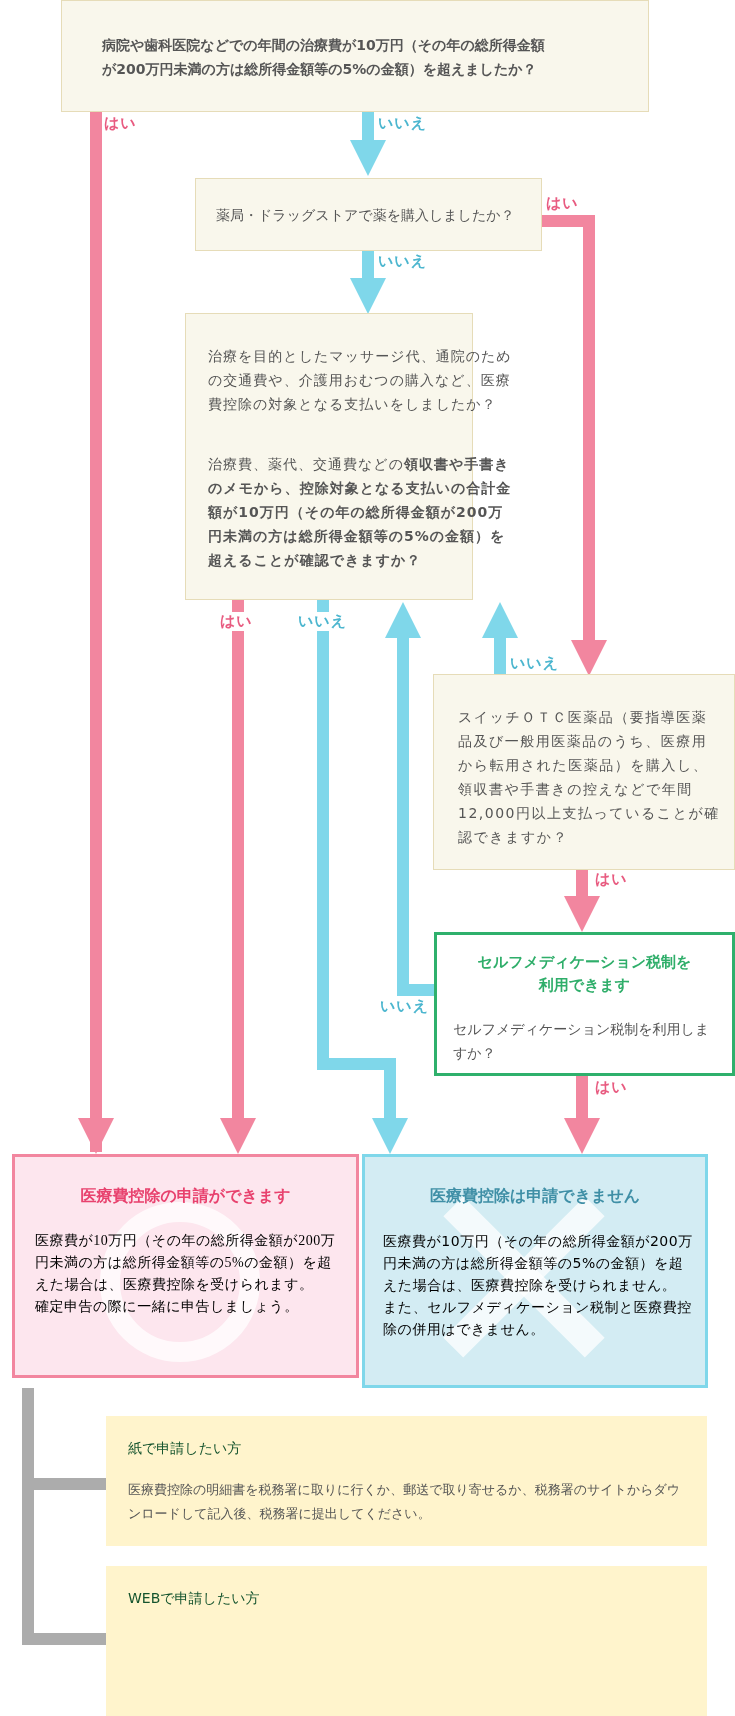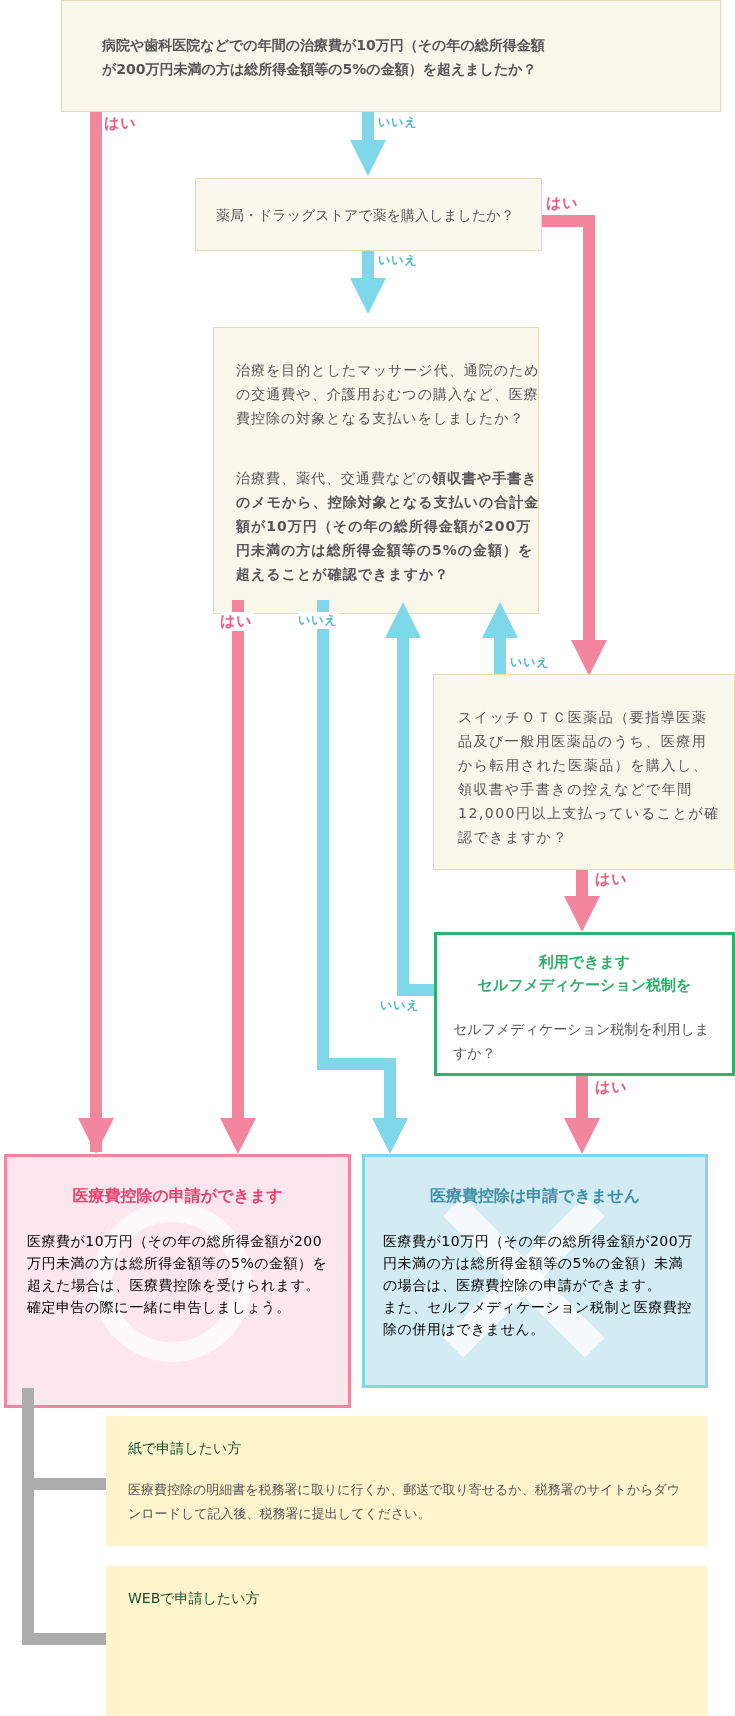--- a/index.html
+++ b/index.html
@@ -10,38 +10,38 @@
   .qtext { position: absolute; }
   .bold { font-weight: bold; color: #555; }
   .bar { position: absolute; }
   .pink { background: #f2869f; }
   .blue { background: #7fd7ea; }
   .gray { background: #acacac; }
   .tri-down-pink { position: absolute; width: 0; height: 0; border-left: 18px solid transparent; border-right: 18px solid transparent; border-top: 36px solid #f2869f; }
   .tri-down-blue { position: absolute; width: 0; height: 0; border-left: 18px solid transparent; border-right: 18px solid transparent; border-top: 36px solid #7fd7ea; }
   .tri-up-blue { position: absolute; width: 0; height: 0; border-left: 18px solid transparent; border-right: 18px solid transparent; border-bottom: 36px solid #7fd7ea; }
   .lbl-yes { position: absolute; font-size: 15px; font-weight: bold; color: #e85b80; letter-spacing: 1px; background: transparent; }
-  .lbl-no { position: absolute; font-size: 12px; font-weight: bold; color: #4cb6cf; letter-spacing: 1px; }
+  .lbl-no { position: absolute; font-size: 15px; font-weight: bold; color: #4cb6cf; letter-spacing: 1px; }
   .green-box { position: absolute; background: #fff; border: 3px solid #2fb06c; box-sizing: border-box; }
   .green-title { position: absolute; width: 100%; text-align: center; font-size: 15px; font-weight: bold; color: #2fae6a; line-height: 23px; }
   .result { position: absolute; box-sizing: border-box; overflow: hidden; }
   .result-yes { background: #fde6ee; border: 3px solid #f2869f; }
   .result-no { background: #d3ecf3; border: 3px solid #7fd7ea; }
   .result-title { position: absolute; width: 100%; text-align: center; font-size: 16px; font-weight: bold; line-height: 24px; }
   .result-body { position: absolute; font-size: 14px; line-height: 22px; color: #000000; }
   .circle-mark { position: absolute; border-radius: 50%; border: 20px solid rgba(255,255,255,0.75); box-sizing: border-box; }
   .cross-mark { position: absolute; width: 28px; height: 200px; background: rgba(255,255,255,0.75); }
   .info { position: absolute; background: #fff4cc; box-sizing: border-box; }
   .info-title { position: absolute; font-size: 14px; font-weight: normal; color: #14532d; }
   .info-body { position: absolute; font-size: 13px; line-height: 24px; color: #555; }
 </style>
 </head>
 <body>
 
-<div class="qbox" style="left:61px; top:0px; width:660px; height:112px;">
+<div class="qbox" style="left:61px; top:0px; width:588px; height:112px;">
   <div class="qtext" style="left:40px; top:32px; width:520px; font-size:14px; line-height:24px;">
     <div class="bold">病院や歯科医院などでの年間の治療費が10万円（その年の総所得金額</div>
     <div class="bold">が200万円未満の方は総所得金額等の5%の金額）を超えましたか？</div>
   </div>
 </div>
 
 <div class="bar pink" style="left:90px; top:112px; width:12px; height:1040px;"></div>
 <div class="tri-down-pink" style="left:78px; top:1118px;"></div>
 <div class="lbl-yes" style="left:104px; top:114px;">はい</div>
 
@@ -55,21 +55,21 @@
 
 <div class="lbl-yes" style="left:546px; top:194px;">はい</div>
 <div class="bar pink" style="left:542px; top:215px; width:52px; height:12px;"></div>
 <div class="bar pink" style="left:583px; top:215px; width:12px; height:430px;"></div>
 <div class="tri-down-pink" style="left:571px; top:640px;"></div>
 
 <div class="bar blue" style="left:362px; top:251px; width:12px; height:30px;"></div>
 <div class="tri-down-blue" style="left:350px; top:278px;"></div>
 <div class="lbl-no" style="left:378px; top:252px;">いいえ</div>
 
-<div class="qbox" style="left:213px; top:313px; width:326px; height:287px;margin-top:14px;">
+<div class="qbox" style="left:185px; top:313px; width:288px; height:287px;">
   <div class="qtext" style="left:22px; top:30px; width:304px; letter-spacing:1px;">治療を目的としたマッサージ代、通院のための交通費や、介護用おむつの購入など、医療費控除の対象となる支払いをしましたか？</div>
   <div class="qtext" style="left:22px; top:138px; width:304px; letter-spacing:1px;">
     <span>治療費、薬代、交通費などの</span><span class="bold">領収書や手書きのメモから、控除対象となる支払いの合計金額が10万円（その年の総所得金額が200万円未満の方は総所得金額等の5%の金額）を超えることが確認できますか？</span>
   </div>
 </div>
 
 <div class="bar pink" style="left:232px; top:600px; width:12px; height:520px;"></div>
 <div class="tri-down-pink" style="left:220px; top:1118px;"></div>
 <div class="lbl-yes" style="left:220px; top:612px; background:#fff;">はい</div>
 
@@ -91,45 +91,45 @@
 <div class="qbox" style="left:433px; top:674px; width:302px; height:196px;">
   <div class="qtext" style="left:24px; top:30px; width:262px; letter-spacing:1.5px;">スイッチＯＴＣ医薬品（要指導医薬品及び一般用医薬品のうち、医療用から転用された医薬品）を購入し、領収書や手書きの控えなどで年間12,000円以上支払っていることが確認できますか？</div>
 </div>
 
 <div class="bar pink" style="left:576px; top:870px; width:12px; height:30px;"></div>
 <div class="tri-down-pink" style="left:564px; top:896px;"></div>
 <div class="lbl-yes" style="left:595px; top:870px;">はい</div>
 
 <div class="green-box" style="left:434px; top:932px; width:301px; height:144px;">
   <div class="green-title" style="top:16px;">
+    <div>セルフメディケーション税制を</div>
     <div>利用できます</div>
-    <div>セルフメディケーション税制を</div>
   </div>
   <div class="qtext" style="left:16px; top:82px; width:260px; font-size:14px; line-height:24px; color:#555;">セルフメディケーション税制を利用しますか？</div>
 </div>
 
 <div class="bar pink" style="left:576px; top:1076px; width:12px; height:44px;"></div>
 <div class="tri-down-pink" style="left:564px; top:1118px;"></div>
 <div class="lbl-yes" style="left:595px; top:1078px;">はい</div>
 
-<div class="result result-yes" style="left:4px; top:1154px; width:347px; height:254px;">
+<div class="result result-yes" style="left:12px; top:1154px; width:347px; height:224px;font-family:Liberation Serif, serif;">
   <div class="circle-mark" style="left:85px; top:45px; width:160px; height:160px;"></div>
   <div class="result-title" style="top:27px; color:#e8426e;">医療費控除の申請ができます</div>
   <div class="result-body" style="left:20px; top:73px; width:305px; letter-spacing:0.5px;">
     <div>医療費が10万円（その年の総所得金額が200万円未満の方は総所得金額等の5%の金額）を超えた場合は、医療費控除を受けられます。</div>
     <div>確定申告の際に一緒に申告しましょう。</div>
   </div>
 </div>
 
 <div class="result result-no" style="left:362px; top:1154px; width:346px; height:234px;">
   <div class="cross-mark" style="left:145px; top:20px; transform:rotate(45deg);"></div>
   <div class="cross-mark" style="left:145px; top:20px; transform:rotate(-45deg);"></div>
   <div class="result-title" style="top:27px; color:#3f8fa6;">医療費控除は申請できません</div>
   <div class="result-body" style="left:18px; top:73px; width:310px; letter-spacing:0.5px;">
-    <div>医療費が10万円（その年の総所得金額が200万円未満の方は総所得金額等の5%の金額）未満の場合は、医療費控除の申請ができます。</div>
+    <div>医療費が10万円（その年の総所得金額が200万円未満の方は総所得金額等の5%の金額）を超えた場合は、医療費控除を受けられません。</div>
     <div>また、セルフメディケーション税制と医療費控除の併用はできません。</div>
   </div>
 </div>
 
 <div class="bar gray" style="left:22px; top:1388px; width:12px; height:255px;"></div>
 <div class="bar gray" style="left:22px; top:1478px; width:84px; height:12px;"></div>
 <div class="bar gray" style="left:22px; top:1633px; width:84px; height:12px;"></div>
 
 <div class="info" style="left:106px; top:1416px; width:601px; height:130px;">
   <div class="info-title" style="left:22px; top:24px;">紙で申請したい方</div>

